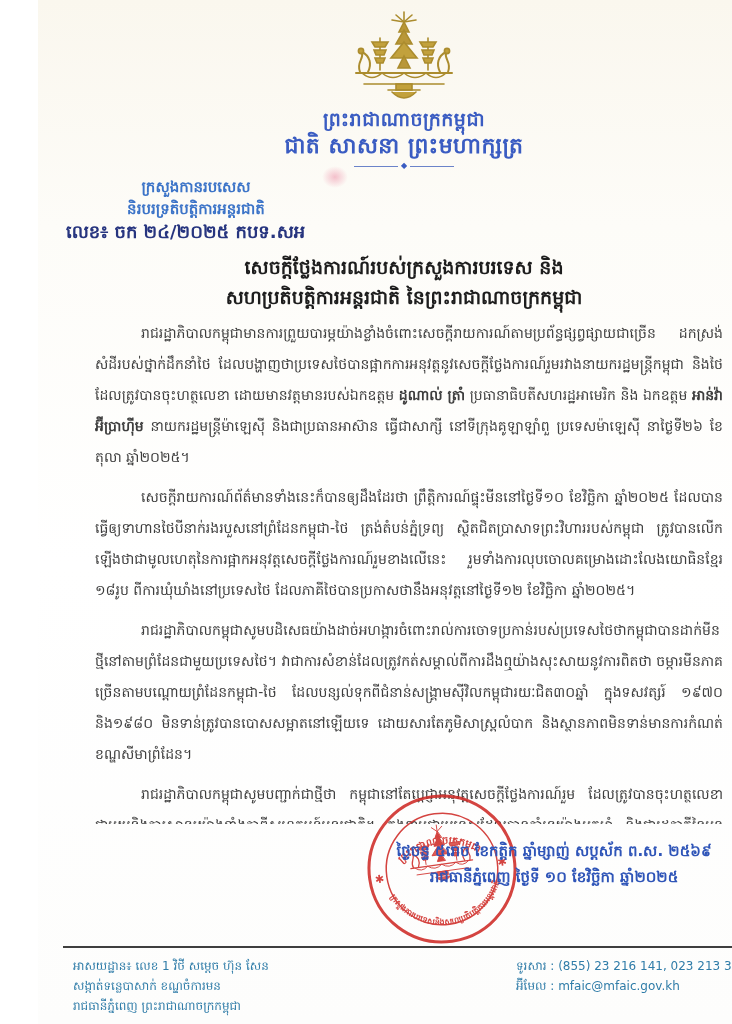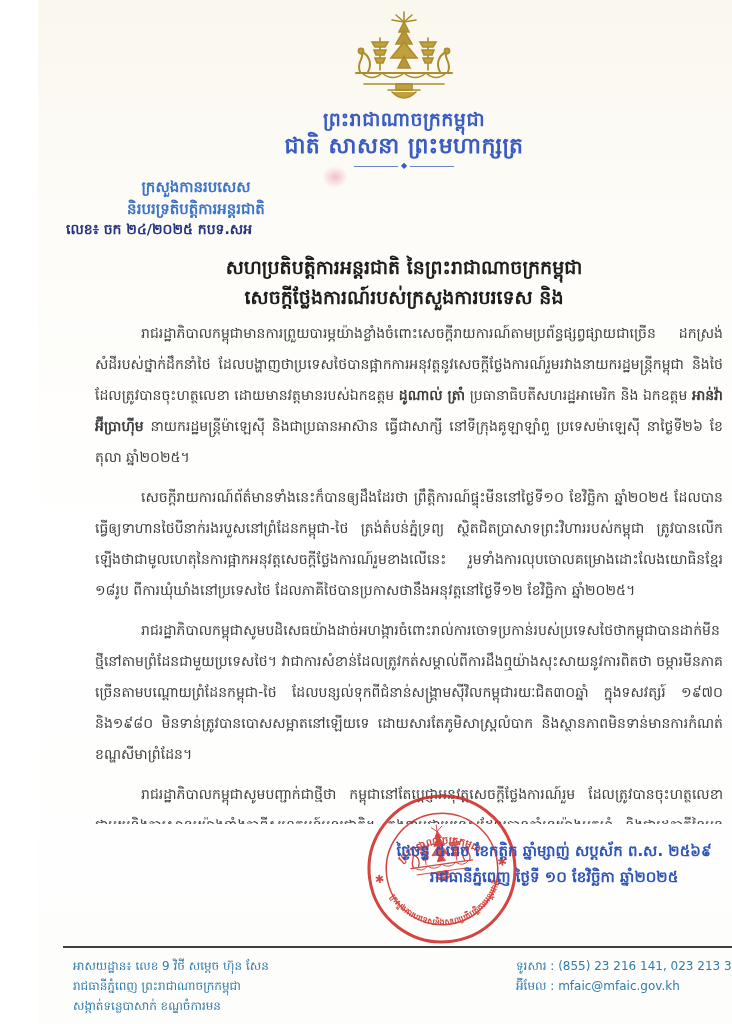--- a/index.html
+++ b/index.html
@@ -19,21 +19,21 @@
   .kingdom{position:absolute;left:0;top:106px;width:732px;text-align:center;color:#3a5cc2;}
   .kingdom .l1{font-size:19px;font-weight:bold;letter-spacing:.5px;line-height:27px;}
   .kingdom .l2{font-size:22px;font-weight:bold;letter-spacing:.5px;line-height:26px;}
   .divider{position:absolute;left:316px;top:162px;width:100px;display:flex;align-items:center;color:#3a5cc2;}
   .divider .bar{flex:1;height:1px;background:#6b83c9;}
   .divider .gem{font-size:8px;padding:0 3px;line-height:8px;}
   
   .ministry{position:absolute;left:28px;top:176px;width:260px;text-align:center;color:#3c74c8;font-weight:bold;}
   .ministry .m1{font-size:15px;line-height:22px;}
   .ministry .m2{font-size:15px;line-height:22px;}
-  .refline{position:absolute;left:28px;top:220px;width:300px;text-align:left;color:#27357f;font-weight:bold;font-size:14px;}
+  .refline{position:absolute;left:28px;top:220px;width:300px;text-align:left;color:#27357f;font-weight:bold;font-size:18px;}
   .smudge{position:absolute;left:284px;top:166px;width:26px;height:22px;border-radius:50%;
     background:radial-gradient(ellipse at center,rgba(233,120,150,.45),rgba(233,120,150,0) 70%);}
   
   .doc-title{position:absolute;left:40px;top:252px;width:652px;text-align:center;color:#1d1d1d;font-weight:bold;}
   .doc-title .t{font-size:19px;line-height:30px;}
   
   .body-text{position:absolute;left:57px;top:318px;width:628px;height:506px;overflow:hidden;
     color:#3d3d3d;font-size:14px;line-height:31px;text-align:justify;}
   .body-text p{margin:0 0 9px 0;text-indent:46px;}
   .body-text .b{font-weight:bold;}
@@ -105,22 +105,22 @@
   </div>
 
   <div class="ministry">
     <div class="m1">ក្រសួងកានរបសេស</div>
     <div class="m2">និរបរទ្រតិបត្តិការអន្តរជាតិ</div>
   </div>
   <div class="refline">លេខ៖ ចក ២៤/២០២៥ កបទ.សអ</div>
   <div class="smudge"></div>
 
   <div class="doc-title">
+    <div class="t">សេចក្តីថ្លែងការណ៍របស់ក្រសួងការបរទេស និង</div>
     <div class="t">សហប្រតិបត្តិការអន្តរជាតិ នៃព្រះរាជាណាចក្រកម្ពុជា</div>
-    <div class="t">សេចក្តីថ្លែងការណ៍របស់ក្រសួងការបរទេស និង</div>
   </div>
 
   <div class="body-text">
     <p><span>រាជរដ្ឋាភិបាលកម្ពុជាមានការព្រួយបារម្ភយ៉ាងខ្លាំងចំពោះសេចក្តីរាយការណ៍តាមប្រព័ន្ធផ្សព្វផ្សាយជាច្រើន ដកស្រង់សំដីរបស់ថ្នាក់ដឹកនាំថៃ ដែលបង្ហាញថាប្រទេសថៃបានផ្អាកការអនុវត្តនូវសេចក្តីថ្លែងការណ៍រួមរវាងនាយករដ្ឋមន្ត្រីកម្ពុជា និងថៃ ដែលត្រូវបានចុះហត្ថលេខា ដោយមានវត្តមានរបស់ឯកឧត្តម </span><span class="b">ដូណាល់ ត្រាំ</span><span> ប្រធានាធិបតីសហរដ្ឋអាមេរិក និង ឯកឧត្តម </span><span class="b">អាន់វ៉ា អ៊ីប្រាហ៊ីម</span><span> នាយករដ្ឋមន្ត្រីម៉ាឡេស៊ី និងជាប្រធានអាស៊ាន ធ្វើជាសាក្សី នៅទីក្រុងគូឡាឡាំពួ ប្រទេសម៉ាឡេស៊ី នាថ្ងៃទី២៦ ខែតុលា ឆ្នាំ២០២៥។</span></p>
     <p>សេចក្តីរាយការណ៍ព័ត៌មានទាំងនេះក៏បានឲ្យដឹងដែរថា ព្រឹត្តិការណ៍ផ្ទុះមីននៅថ្ងៃទី១០ ខែវិច្ឆិកា ឆ្នាំ២០២៥ ដែលបានធ្វើឲ្យទាហានថៃបីនាក់រងរបួសនៅព្រំដែនកម្ពុជា-ថៃ ត្រង់តំបន់ភ្នំទ្រព្យ ស្ថិតជិតប្រាសាទព្រះវិហាររបស់កម្ពុជា ត្រូវបានលើកឡើងថាជាមូលហេតុនៃការផ្អាកអនុវត្តសេចក្តីថ្លែងការណ៍រួមខាងលើនេះ រួមទាំងការលុបចោលគម្រោងដោះលែងយោធិនខ្មែរ ១៨រូប ពីការឃុំឃាំងនៅប្រទេសថៃ ដែលភាគីថៃបានប្រកាសថានឹងអនុវត្តនៅថ្ងៃទី១២ ខែវិច្ឆិកា ឆ្នាំ២០២៥។</p>
     <p>រាជរដ្ឋាភិបាលកម្ពុជាសូមបដិសេធយ៉ាងដាច់អហង្ការចំពោះរាល់ការចោទប្រកាន់របស់ប្រទេសថៃថាកម្ពុជាបានដាក់មីនថ្មីនៅតាមព្រំដែនជាមួយប្រទេសថៃ។ វាជាការសំខាន់ដែលត្រូវកត់សម្គាល់ពីការដឹងឮយ៉ាងសុះសាយនូវការពិតថា ចម្ការមីនភាគច្រើនតាមបណ្តោយព្រំដែនកម្ពុជា-ថៃ ដែលបន្សល់ទុកពីជំនាន់សង្គ្រាមស៊ីវិលកម្ពុជារយៈជិត៣០ឆ្នាំ ក្នុងទសវត្សរ៍ ១៩៧០ និង១៩៨០ មិនទាន់ត្រូវបានបោសសម្អាតនៅឡើយទេ ដោយសារតែភូមិសាស្ត្រលំបាក និងស្ថានភាពមិនទាន់មានការកំណត់ខណ្ឌសីមាព្រំដែន។</p>
     <p>រាជរដ្ឋាភិបាលកម្ពុជាសូមបញ្ជាក់ជាថ្មីថា កម្ពុជានៅតែប្តេជ្ញាអនុវត្តសេចក្តីថ្លែងការណ៍រួម ដែលត្រូវបានចុះហត្ថលេខាជាមួយនិងការសាទរយ៉ាងខ្លាំងក្លាពីសហគមន៍អន្តរជាតិ។ ក្នុងនាមជាប្រទេសដែលបានគាំទ្រយ៉ាងមុតមាំ និងជារដ្ឋភាគីនៃអនុសញ្ញាហាមឃាត់មីនប្រឆាំងមនុស្ស កម្ពុជាមិនដែលបានប្រើប្រាស់ ហើយក៏នឹងមិនប្រើប្រាស់មីនថ្មីឡើយ។</p>
   </div>
 
   <div class="stamp">
@@ -168,23 +168,23 @@
   </div>
 
   <div class="dateblock">
     <div class="d1">ថ្ងៃចន្ទ ៥រោច ខែកត្តិក ឆ្នាំម្សាញ់ សប្តស័ក ព.ស. ២៥៦៩</div>
     <div class="d2">រាជធានីភ្នំពេញ ថ្ងៃទី ១០ ខែវិច្ឆិកា ឆ្នាំ២០២៥</div>
   </div>
 
   <div class="footer-rule"></div>
   <div class="footer">
     <div class="addr">
-      <div class="row">អាសយដ្ឋាន៖ លេខ 9 វិថី សម្តេច ហ៊ុន សែន</div>
+      <div class="row">អាសយដ្ឋាន៖ លេខ 1 វិថី សម្តេច ហ៊ុន សែន</div>
+      <div class="row">សង្កាត់ទន្លេបាសាក់ ខណ្ឌចំការមន</div>
       <div class="row">រាជធានីភ្នំពេញ ព្រះរាជាណាចក្រកម្ពុជា</div>
-      <div class="row">សង្កាត់ទន្លេបាសាក់ ខណ្ឌចំការមន</div>
     </div>
     <div class="contacts">
       <div class="row"><span>ទូរសារ :</span> <span>(855) 23 216 141, 023 213 341</span></div>
       <div class="row"><span>អ៊ីមែល :</span> <span>mfaic@mfaic.gov.kh</span></div>
     </div>
   </div>
 
 </div>
 
 </body></html>

